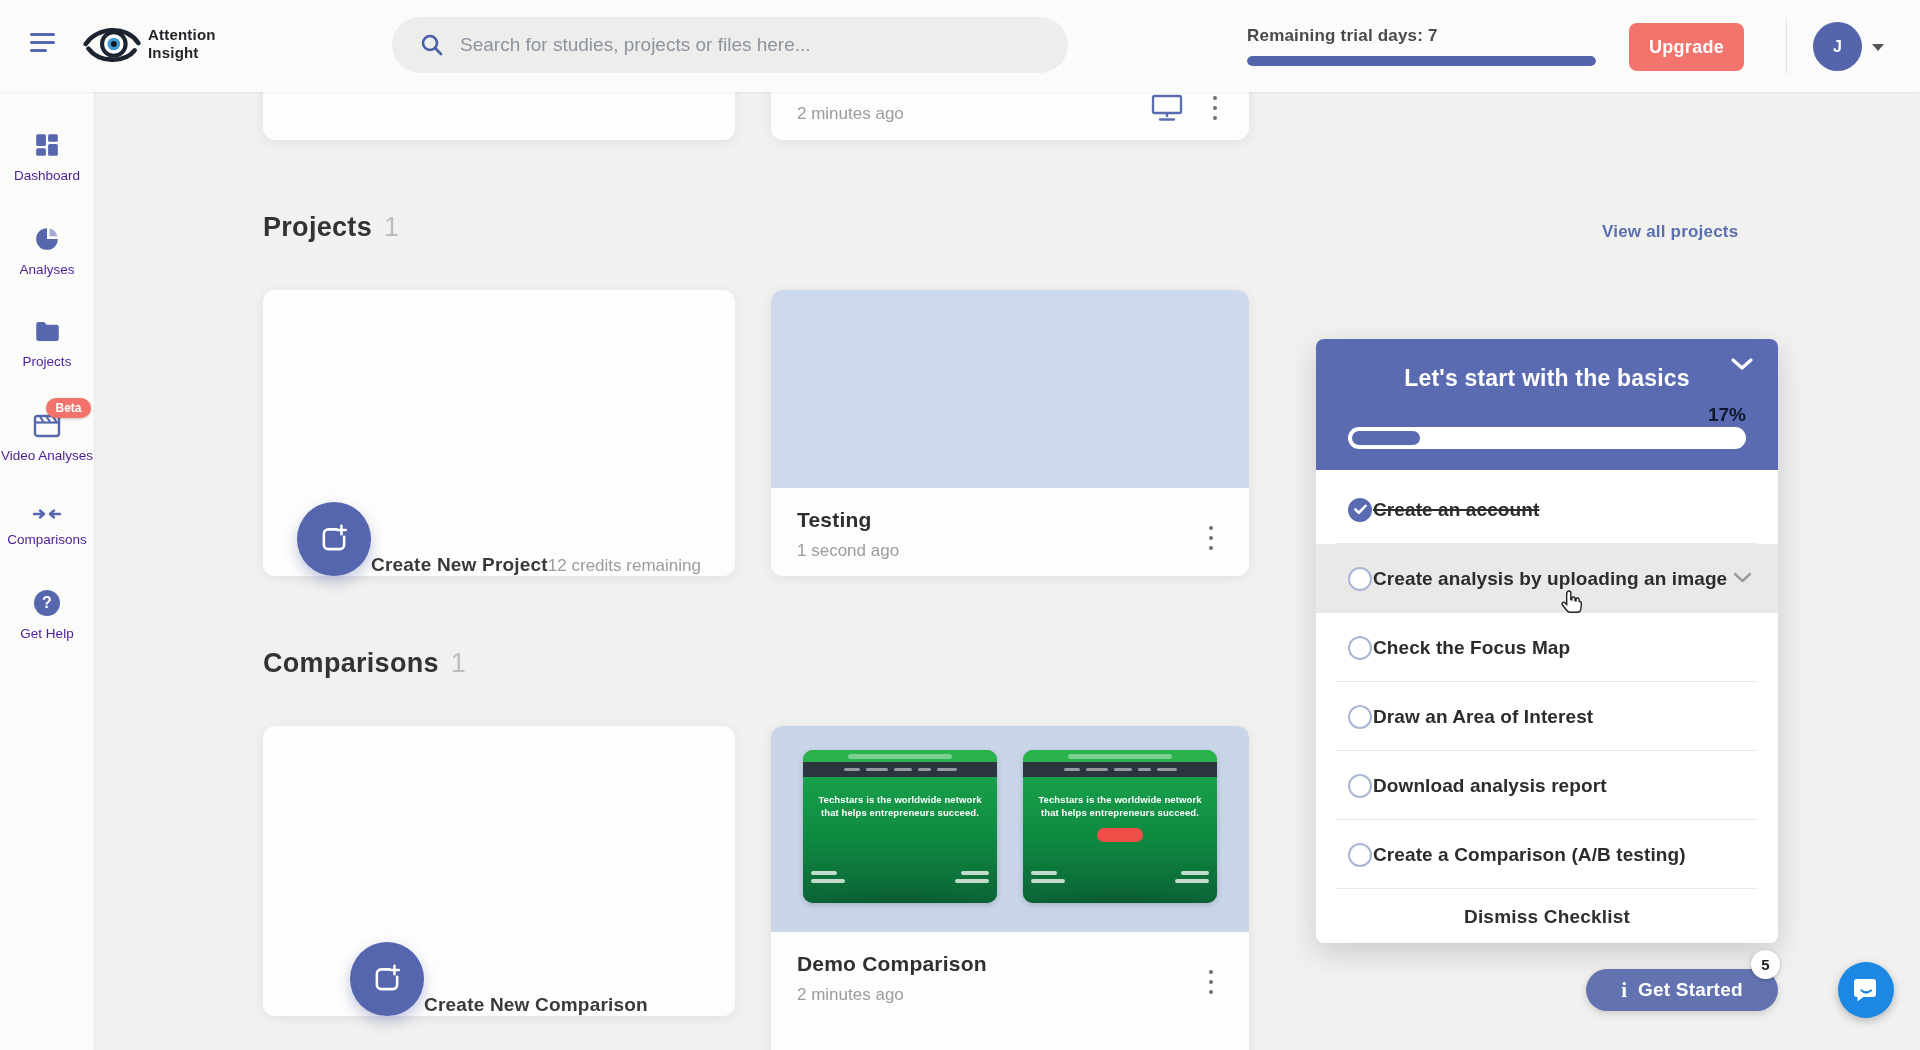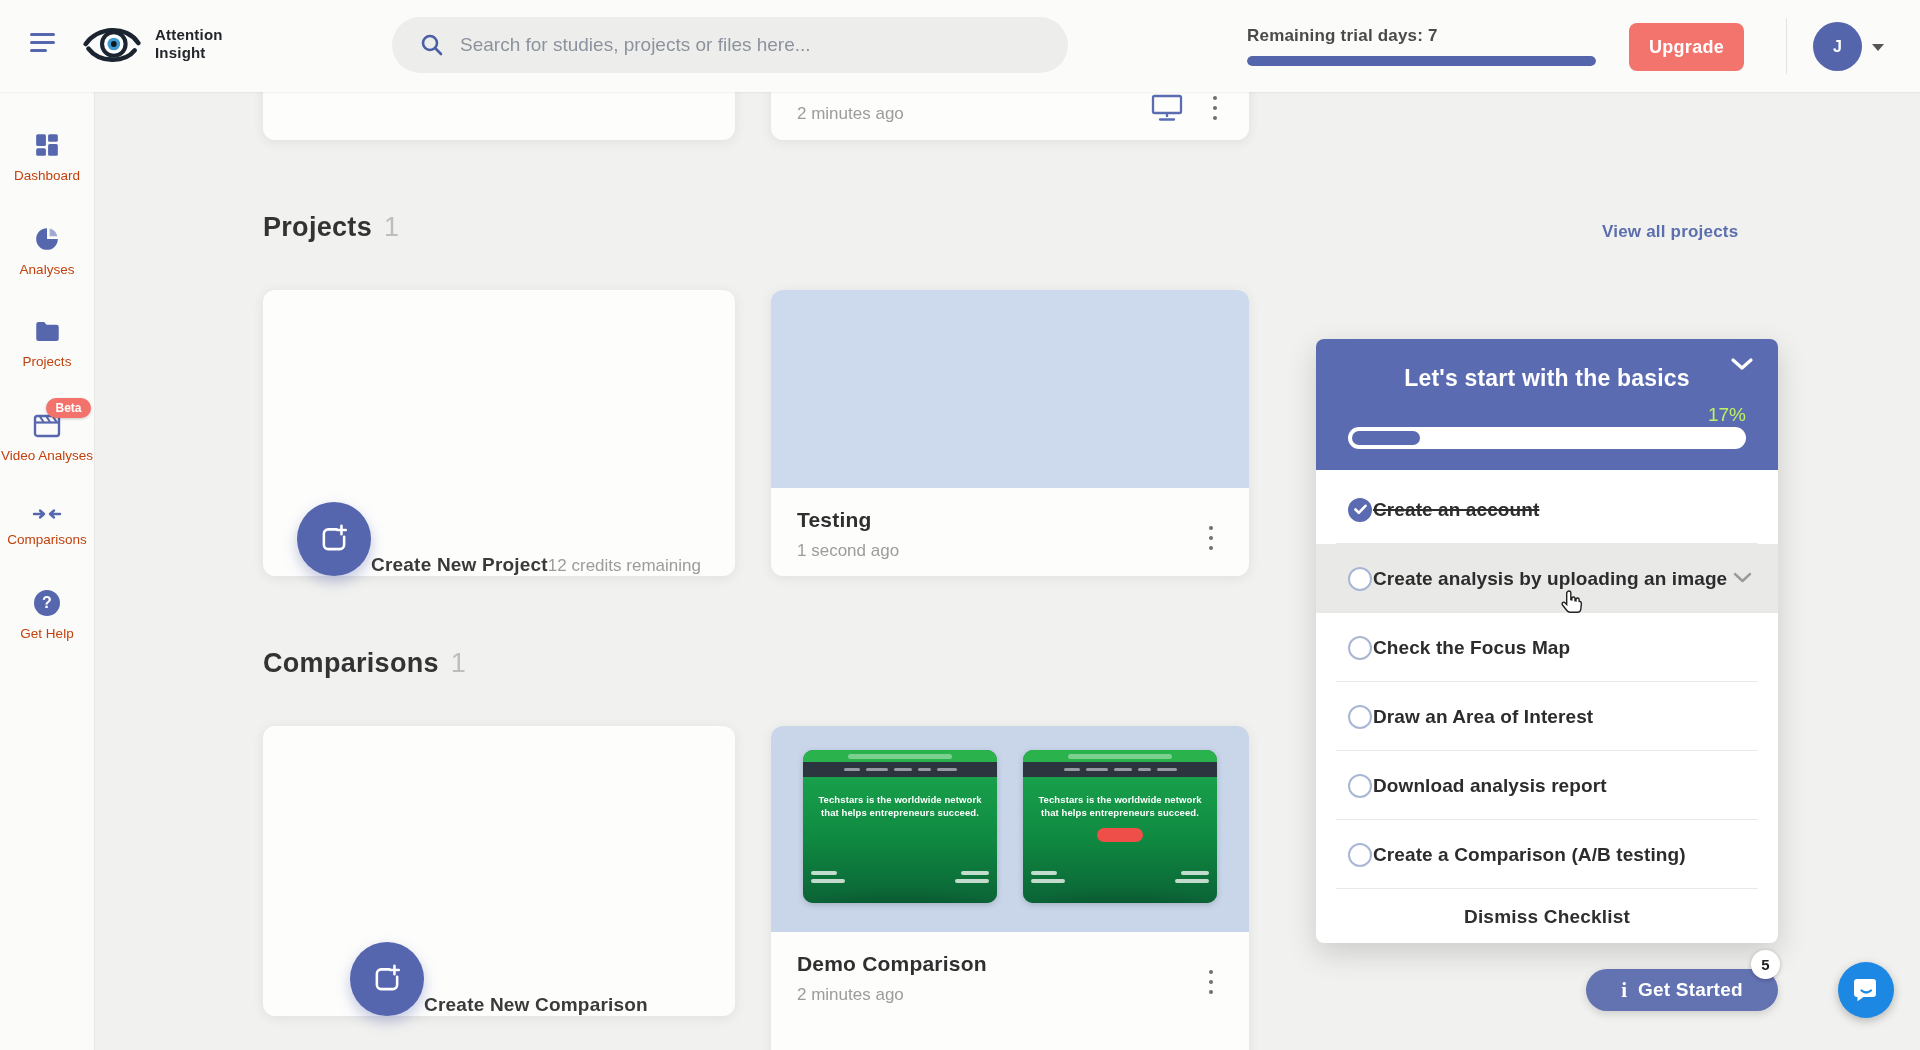--- a/index.html
+++ b/index.html
@@ -7,38 +7,38 @@
   body{font-family:"Liberation Sans",sans-serif;background:#f1f1ef;position:relative;overflow:hidden;color:#2e2e2e;}
   .abs{position:absolute;}
 
   
   #topbar{position:absolute;left:0;top:0;width:1920px;height:92px;background:#fbfbf9;z-index:10;box-shadow:0 1px 2px rgba(0,0,0,.05);}
   #hamburger{position:absolute;left:30px;top:33px;width:26px;height:26px;cursor:pointer;}
   #hamburger span{display:block;height:3px;border-radius:2px;background:#5767ae;margin-bottom:5px;}
   #hamburger span:nth-child(1){width:25px;}
   #hamburger span:nth-child(2){width:25px;}
   #hamburger span:nth-child(3){width:17px;}
-  #logo{position:absolute;left:83px;top:20px;display:flex;align-items:center;gap:14px;cursor:pointer;}
+  #logo{position:absolute;left:83px;top:20px;display:flex;align-items:center;gap:7px;cursor:pointer;}
   #logo .logo-text{font-size:15px;font-weight:700;color:#23262b;line-height:18px;letter-spacing:.2px;}
   #search{position:absolute;left:392px;top:17px;width:676px;height:56px;background:#ededeb;border-radius:28px;display:flex;align-items:center;padding:0 28px;gap:16px;}
   #search input{border:none;outline:none;background:transparent;font-family:"Liberation Sans",sans-serif;font-size:19px;color:#555;flex:1;}
   #search input::placeholder{color:#8d939e;}
   #trial{position:absolute;left:1247px;top:26px;width:349px;}
   #trial .trial-label{font-size:17px;font-weight:700;color:#4a4a4a;letter-spacing:.2px;}
   #trial .trial-track{margin-top:10px;width:349px;height:10px;border-radius:5px;background:#dcdfe9;overflow:hidden;}
   #trial .trial-fill{height:100%;border-radius:5px;background:#5565ab;}
   #upgrade{position:absolute;left:1629px;top:23px;width:115px;height:48px;border:none;border-radius:8px;background:#f3746d;color:#fff;font-family:"Liberation Sans",sans-serif;font-size:18px;font-weight:700;letter-spacing:.3px;cursor:pointer;}
   #topbar-divider{position:absolute;left:1786px;top:18px;width:1px;height:56px;background:#e4e4e2;}
   #avatar{position:absolute;left:1813px;top:22px;width:49px;height:49px;border-radius:50%;background:#5565ab;color:#fff;font-size:16px;font-weight:700;display:flex;align-items:center;justify-content:center;cursor:pointer;}
   #avatar-caret{position:absolute;left:1872px;top:44px;width:0;height:0;border-left:6px solid transparent;border-right:6px solid transparent;border-top:7px solid #555;cursor:pointer;}
 
   
   #sidebar{position:absolute;left:0;top:92px;width:95px;bottom:0;background:#fbfbfa;border-right:1px solid #e8e8e6;z-index:9;display:flex;flex-direction:column;align-items:center;padding-top:40px;}
   .side-item{width:95px;display:flex;flex-direction:column;align-items:center;gap:9px;margin-bottom:42px;cursor:pointer;position:relative;text-align:center;}
-  .side-item .lbl{font-size:13.5px;color:#c2410c;line-height:17px;}
+  .side-item .lbl{font-size:13.5px;color:#4c1d95;line-height:17px;}
   .side-badge{position:absolute;top:-14px;right:4px;background:#f3736c;color:#fff;font-size:12px;font-weight:700;padding:3px 9px;border-radius:10px;box-shadow:0 1px 3px rgba(0,0,0,.2);}
   .help-circle{width:26px;height:26px;border-radius:50%;background:#5767ae;color:#fff;font-size:16px;font-weight:700;display:flex;align-items:center;justify-content:center;}
 
   
   #main{position:absolute;left:0;top:92px;right:0;bottom:0;overflow:hidden;z-index:1;}
   .card{position:absolute;background:#fdfdfc;border-radius:12px;box-shadow:0 2px 12px rgba(60,60,60,.09);}
   .section-title{font-size:27px;font-weight:700;color:#333;letter-spacing:.3px;}
   .section-count{font-size:27px;font-weight:400;color:#bdbdbb;margin-left:12px;}
   .link{font-size:17px;font-weight:700;color:#5b6fae;cursor:pointer;letter-spacing:.2px;}
   .muted{color:#9c9c9c;}
@@ -64,21 +64,21 @@
   .gt-text{position:relative;z-index:2;padding-top:16px;text-align:center;color:#fff;font-size:9.5px;font-weight:700;line-height:13px;letter-spacing:.1px;}
   .gt-btn{position:relative;z-index:2;margin:9px auto 0;width:46px;height:14px;border-radius:7px;background:#ef4f49;}
   .gt-stat{position:absolute;z-index:2;top:94px;display:flex;flex-direction:column;gap:4px;}
   .gt-stat i{display:block;height:4px;border-radius:2px;background:rgba(255,255,255,.75);}
 
   
   #checklist{position:absolute;left:1316px;top:247px;width:462px;height:604px;background:#fff;border-radius:8px;box-shadow:0 10px 30px rgba(0,0,0,.16);z-index:3;}
   #cl-header{position:relative;height:131px;background:#5b6bb2;border-radius:8px 8px 0 0;padding:26px 32px 0;}
   #cl-title{font-size:23px;font-weight:700;color:#fff;letter-spacing:.2px;text-align:center;}
   #cl-chevron{position:absolute;right:24px;top:18px;cursor:pointer;}
-  #cl-pct{text-align:right;color:#bef264;font-size:19px;font-weight:400;margin-top:12px;margin-bottom:1px;}
+  #cl-pct{text-align:right;color:#0f172a;font-size:19px;font-weight:700;margin-top:12px;margin-bottom:1px;}
   #cl-track{position:relative;height:22px;border-radius:11px;background:#fff;}
   #cl-fill{position:absolute;left:4px;top:4px;bottom:4px;border-radius:7px;background:#5b6bb2;}
   .cl-row{position:relative;height:69px;display:flex;align-items:center;padding-left:32px;gap:1px;cursor:pointer;}
   .cl-row::after{content:'';position:absolute;left:20px;right:20px;bottom:0;border-bottom:1px solid #e9e9e7;}
   .cl-row.hover{background:#e9e9e8;}
   .cl-circle{width:24px;height:24px;border-radius:50%;border:2px solid #a9b7d4;background:#fff;flex:0 0 auto;display:flex;align-items:center;justify-content:center;}
   .cl-row.done .cl-circle{background:#5b6bb2;border-color:#5b6bb2;}
   .cl-label{font-size:19px;font-weight:700;color:#2c2c2c;letter-spacing:.1px;}
   .cl-row.done .cl-label{text-decoration:line-through;text-decoration-thickness:2px;}
   .cl-row .row-chevron{position:absolute;right:26px;top:28px;}

